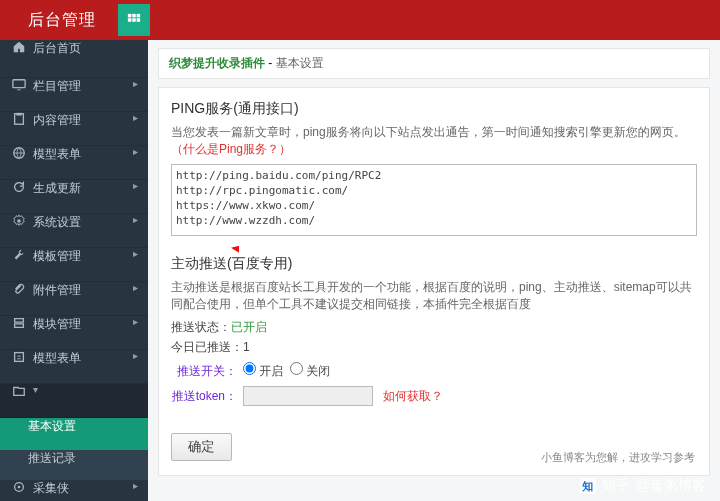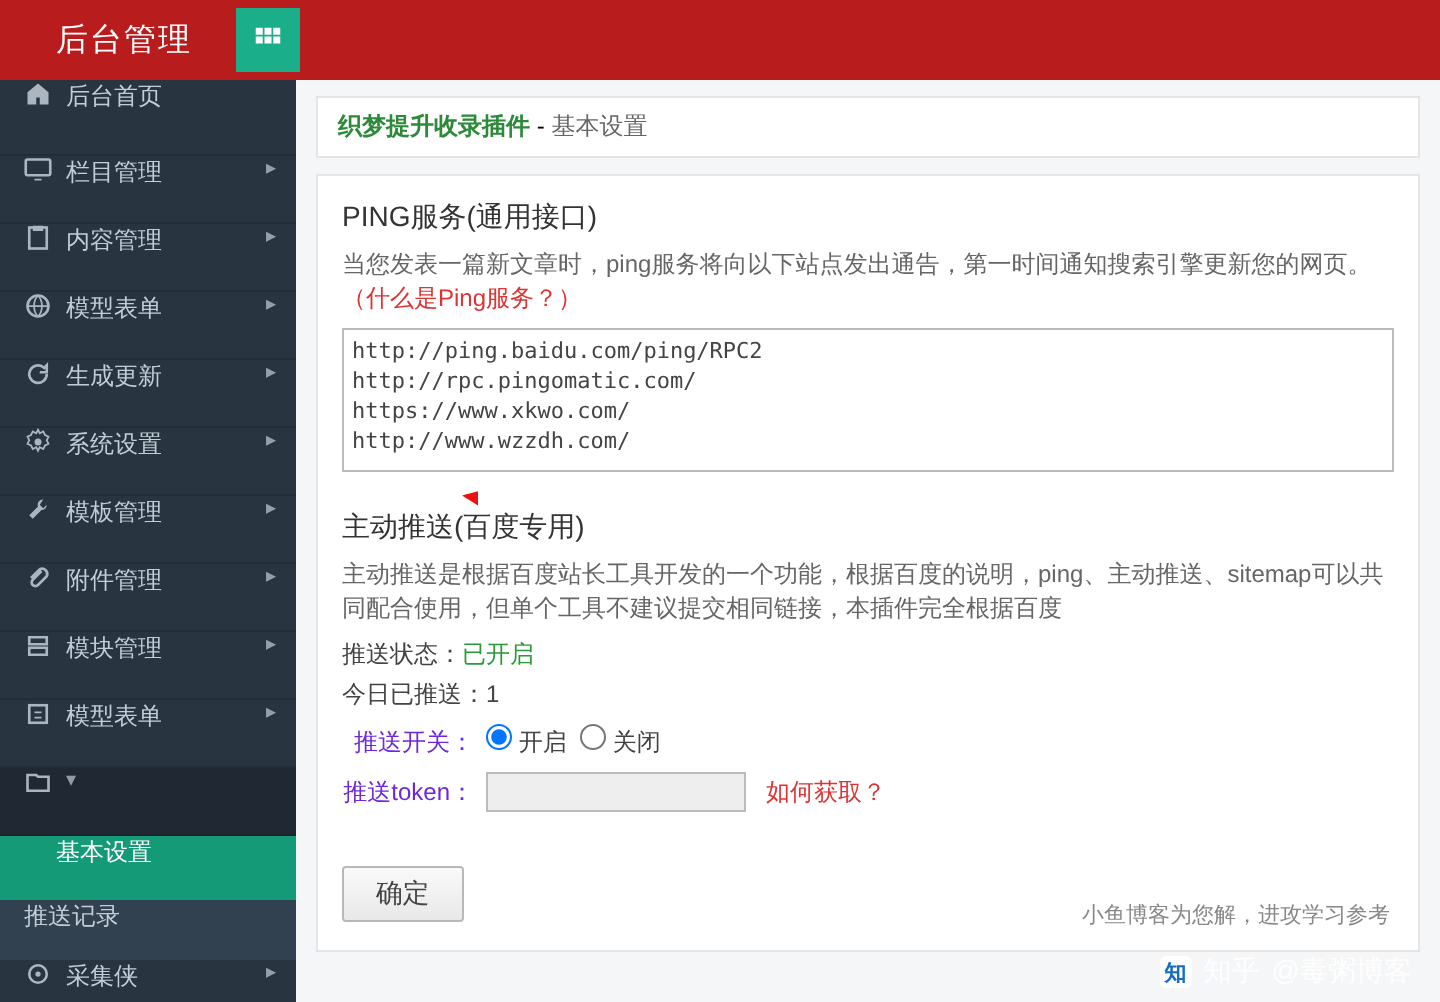--- a/index.html
+++ b/index.html
@@ -12,21 +12,21 @@
 .side-item{display:flex;align-items:flex-start;height:34px;padding:0 10px 0 12px;cursor:pointer;border-bottom:1px solid rgba(0,0,0,.15);position:relative}
 .side-item.home{height:38px}
 .side-ico{width:14px;height:14px;margin-right:7px;display:inline-flex;align-items:center;justify-content:center;opacity:.85}
 .side-label{flex:1;font-size:12px}
 .side-arrow{font-size:10px;opacity:.7}
 .side-item.active{background:#1f2833}
 .sub{background:#1aaf8a}
 .sub .side-item{background:transparent;border:0;height:32px;padding-left:28px;color:#fff}
 .sub .side-item.sub-active{background:#159a78}
 .sub2{background:#32414f}
-.sub2 .side-item{border:0;height:30px;padding-left:12px;background:transparent}
+.sub2 .side-item{border:0;height:30px;padding-left:28px;background:transparent}
 .main{flex:1;background:#f5f6f7;padding:8px 10px 0 10px;overflow:hidden}
 .crumb{background:#fff;border:1px solid #e5e5e5;padding:6px 10px;font-size:12px}
 .crumb-plug{color:#2d8a3a;font-weight:bold}
 .crumb-cur{color:#666}
 .panel{background:#fff;border:1px solid #e5e5e5;margin-top:8px;padding:10px 12px 14px;font-size:12px;color:#444;position:relative}
 .sec-title{font-size:14px;color:#333;margin:2px 0 6px}
 .desc{color:#666;margin-bottom:6px}
 .desc a{color:#d33}
 .ping-box{width:100%;height:72px;border:1px solid #bbb;font-size:11px;font-family:monospace;padding:4px;resize:none;color:#444;line-height:1.35}
 .sec2{margin-top:16px}

